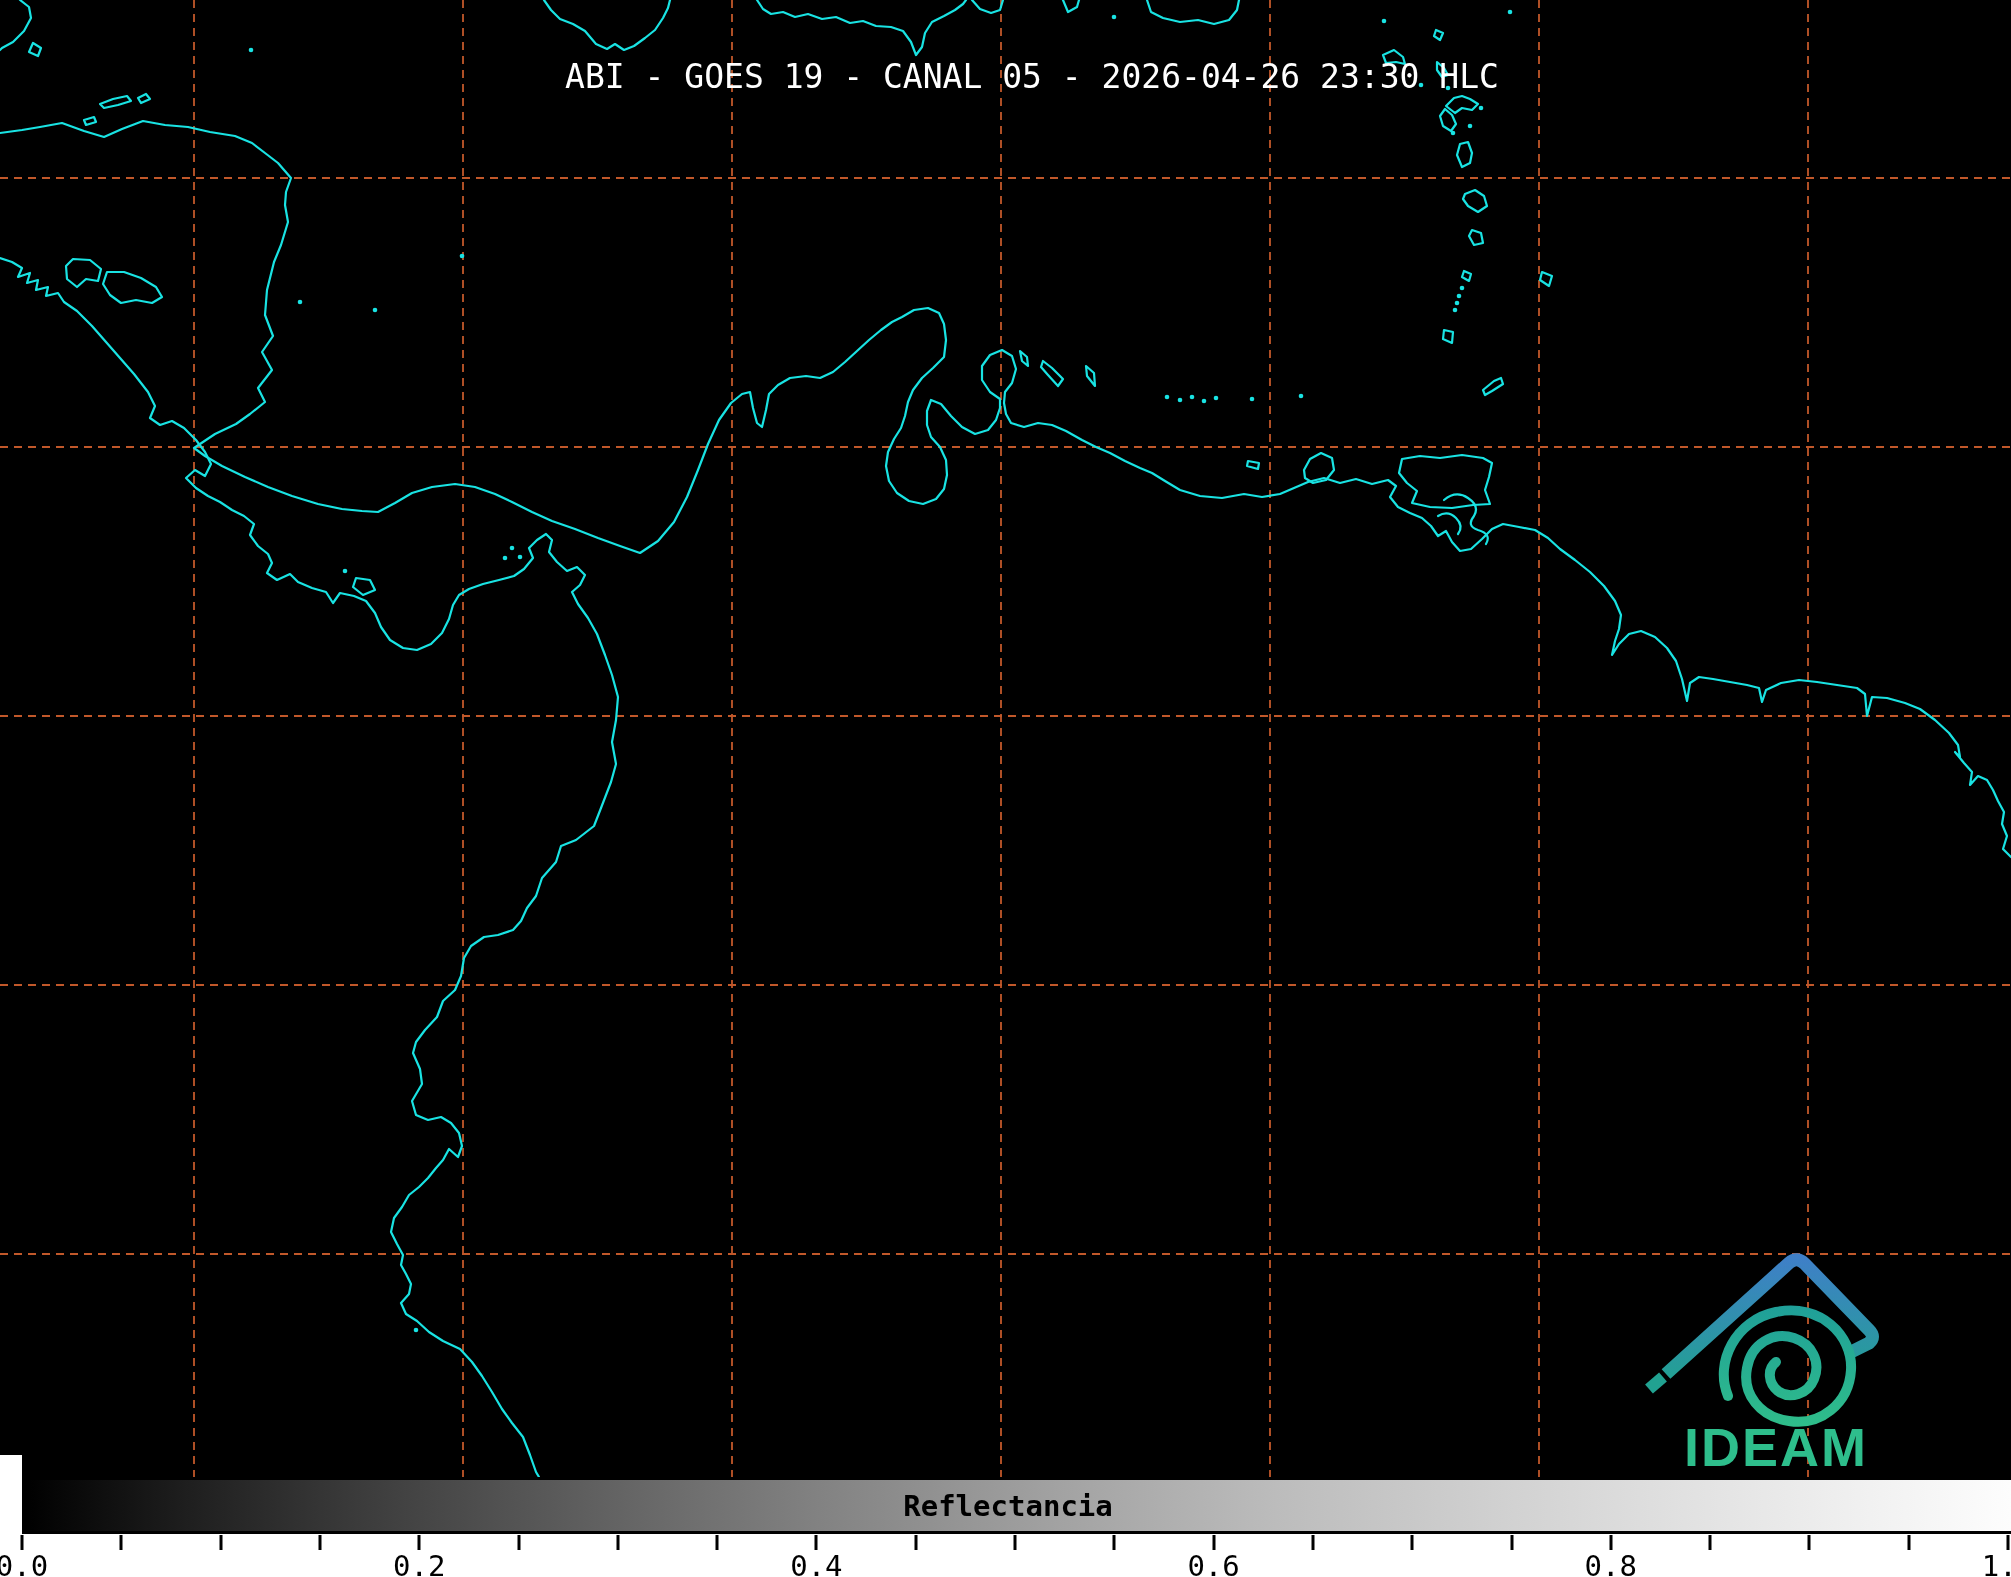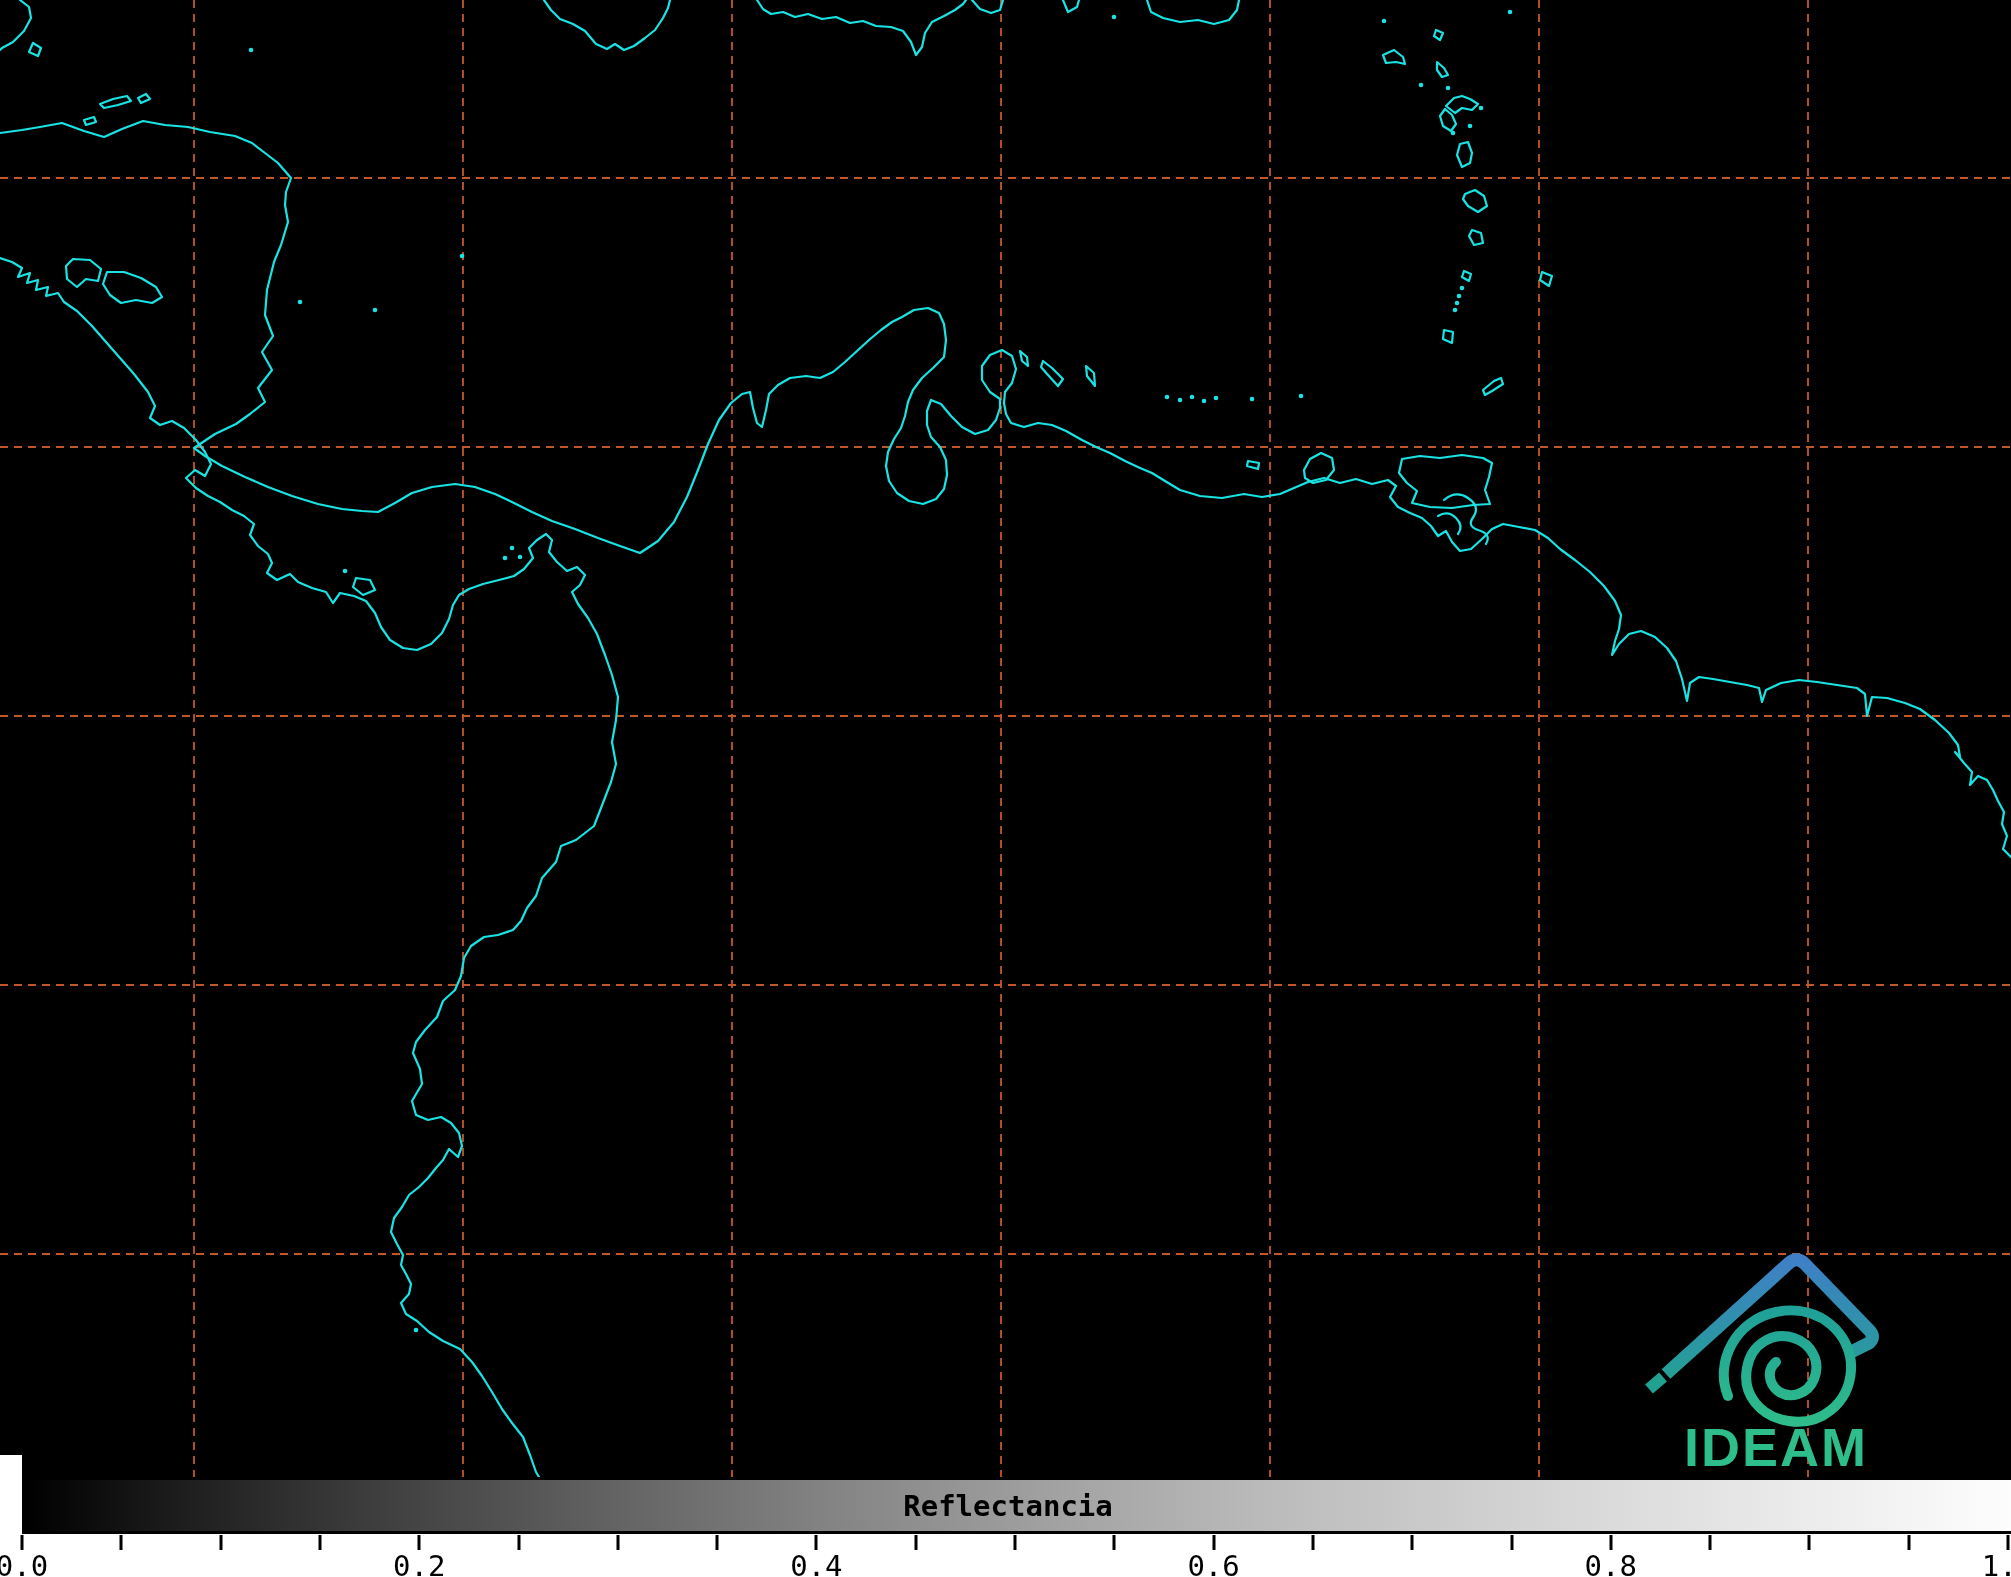--- a/index.html
+++ b/index.html
@@ -100,20 +100,21 @@
         <circle cx="1216" cy="398" r="2.3" class="dot"></circle>
         <circle cx="1252" cy="399" r="2.3" class="dot"></circle>
         <circle cx="1301" cy="396" r="2.3" class="dot"></circle>
         <circle cx="512" cy="548" r="2.3" class="dot"></circle>
         <circle cx="520" cy="557" r="2.3" class="dot"></circle>
         <circle cx="505" cy="558" r="2.3" class="dot"></circle>
         <circle cx="416" cy="1330" r="2.3" class="dot"></circle>
         <circle cx="345" cy="571" r="2.3" class="dot"></circle>
       </svg>
 
+    <div class="map-title">ABI - GOES 19 - CANAL 05 - 2026-04-26 23:30 HLC</div>
 
     <svg class="logo" viewBox="1630 1235 280 250">
       <defs>
         <linearGradient id="roofGrad" gradientUnits="userSpaceOnUse" x1="1780" y1="1256" x2="1780" y2="1385">
           <stop offset="0" stop-color="#3f7fc8"></stop>
             <stop offset="1" stop-color="#21a291"></stop>
         </linearGradient>
         <linearGradient id="spiralGrad" gradientUnits="userSpaceOnUse" x1="1780" y1="1305" x2="1780" y2="1425">
           <stop offset="0" stop-color="#1f9f99"></stop>
             <stop offset="1" stop-color="#2fbd8a"></stop>

